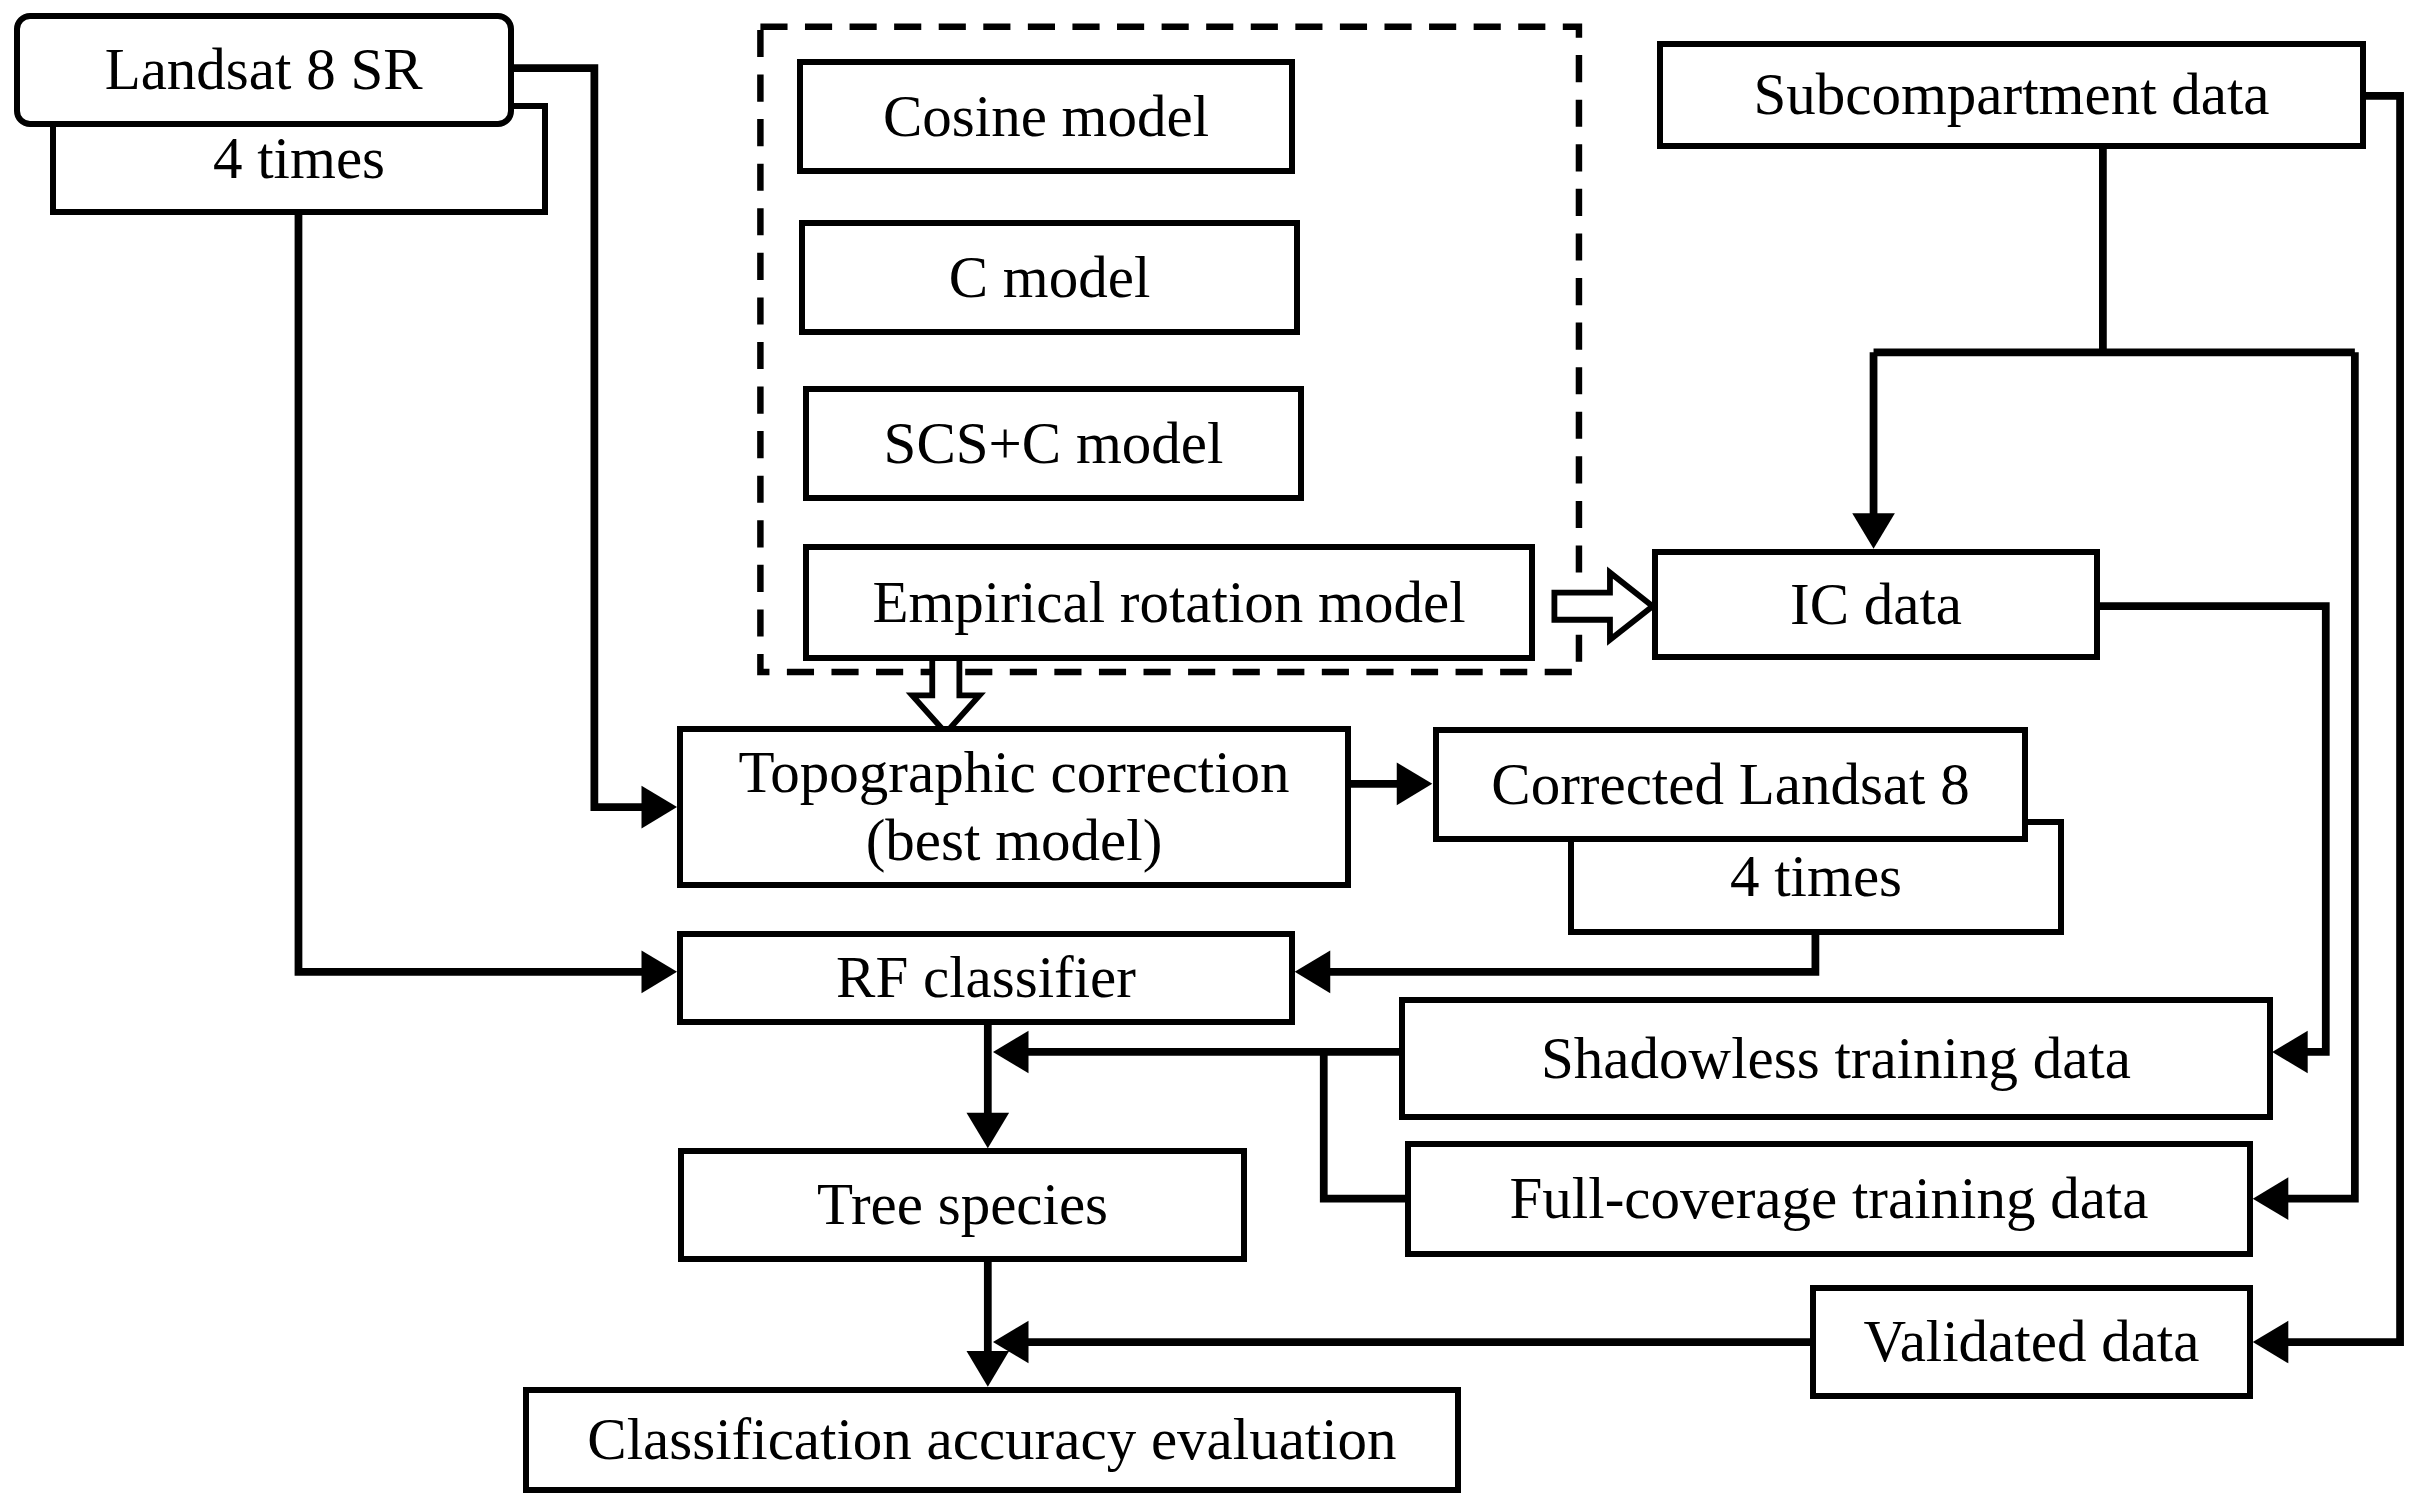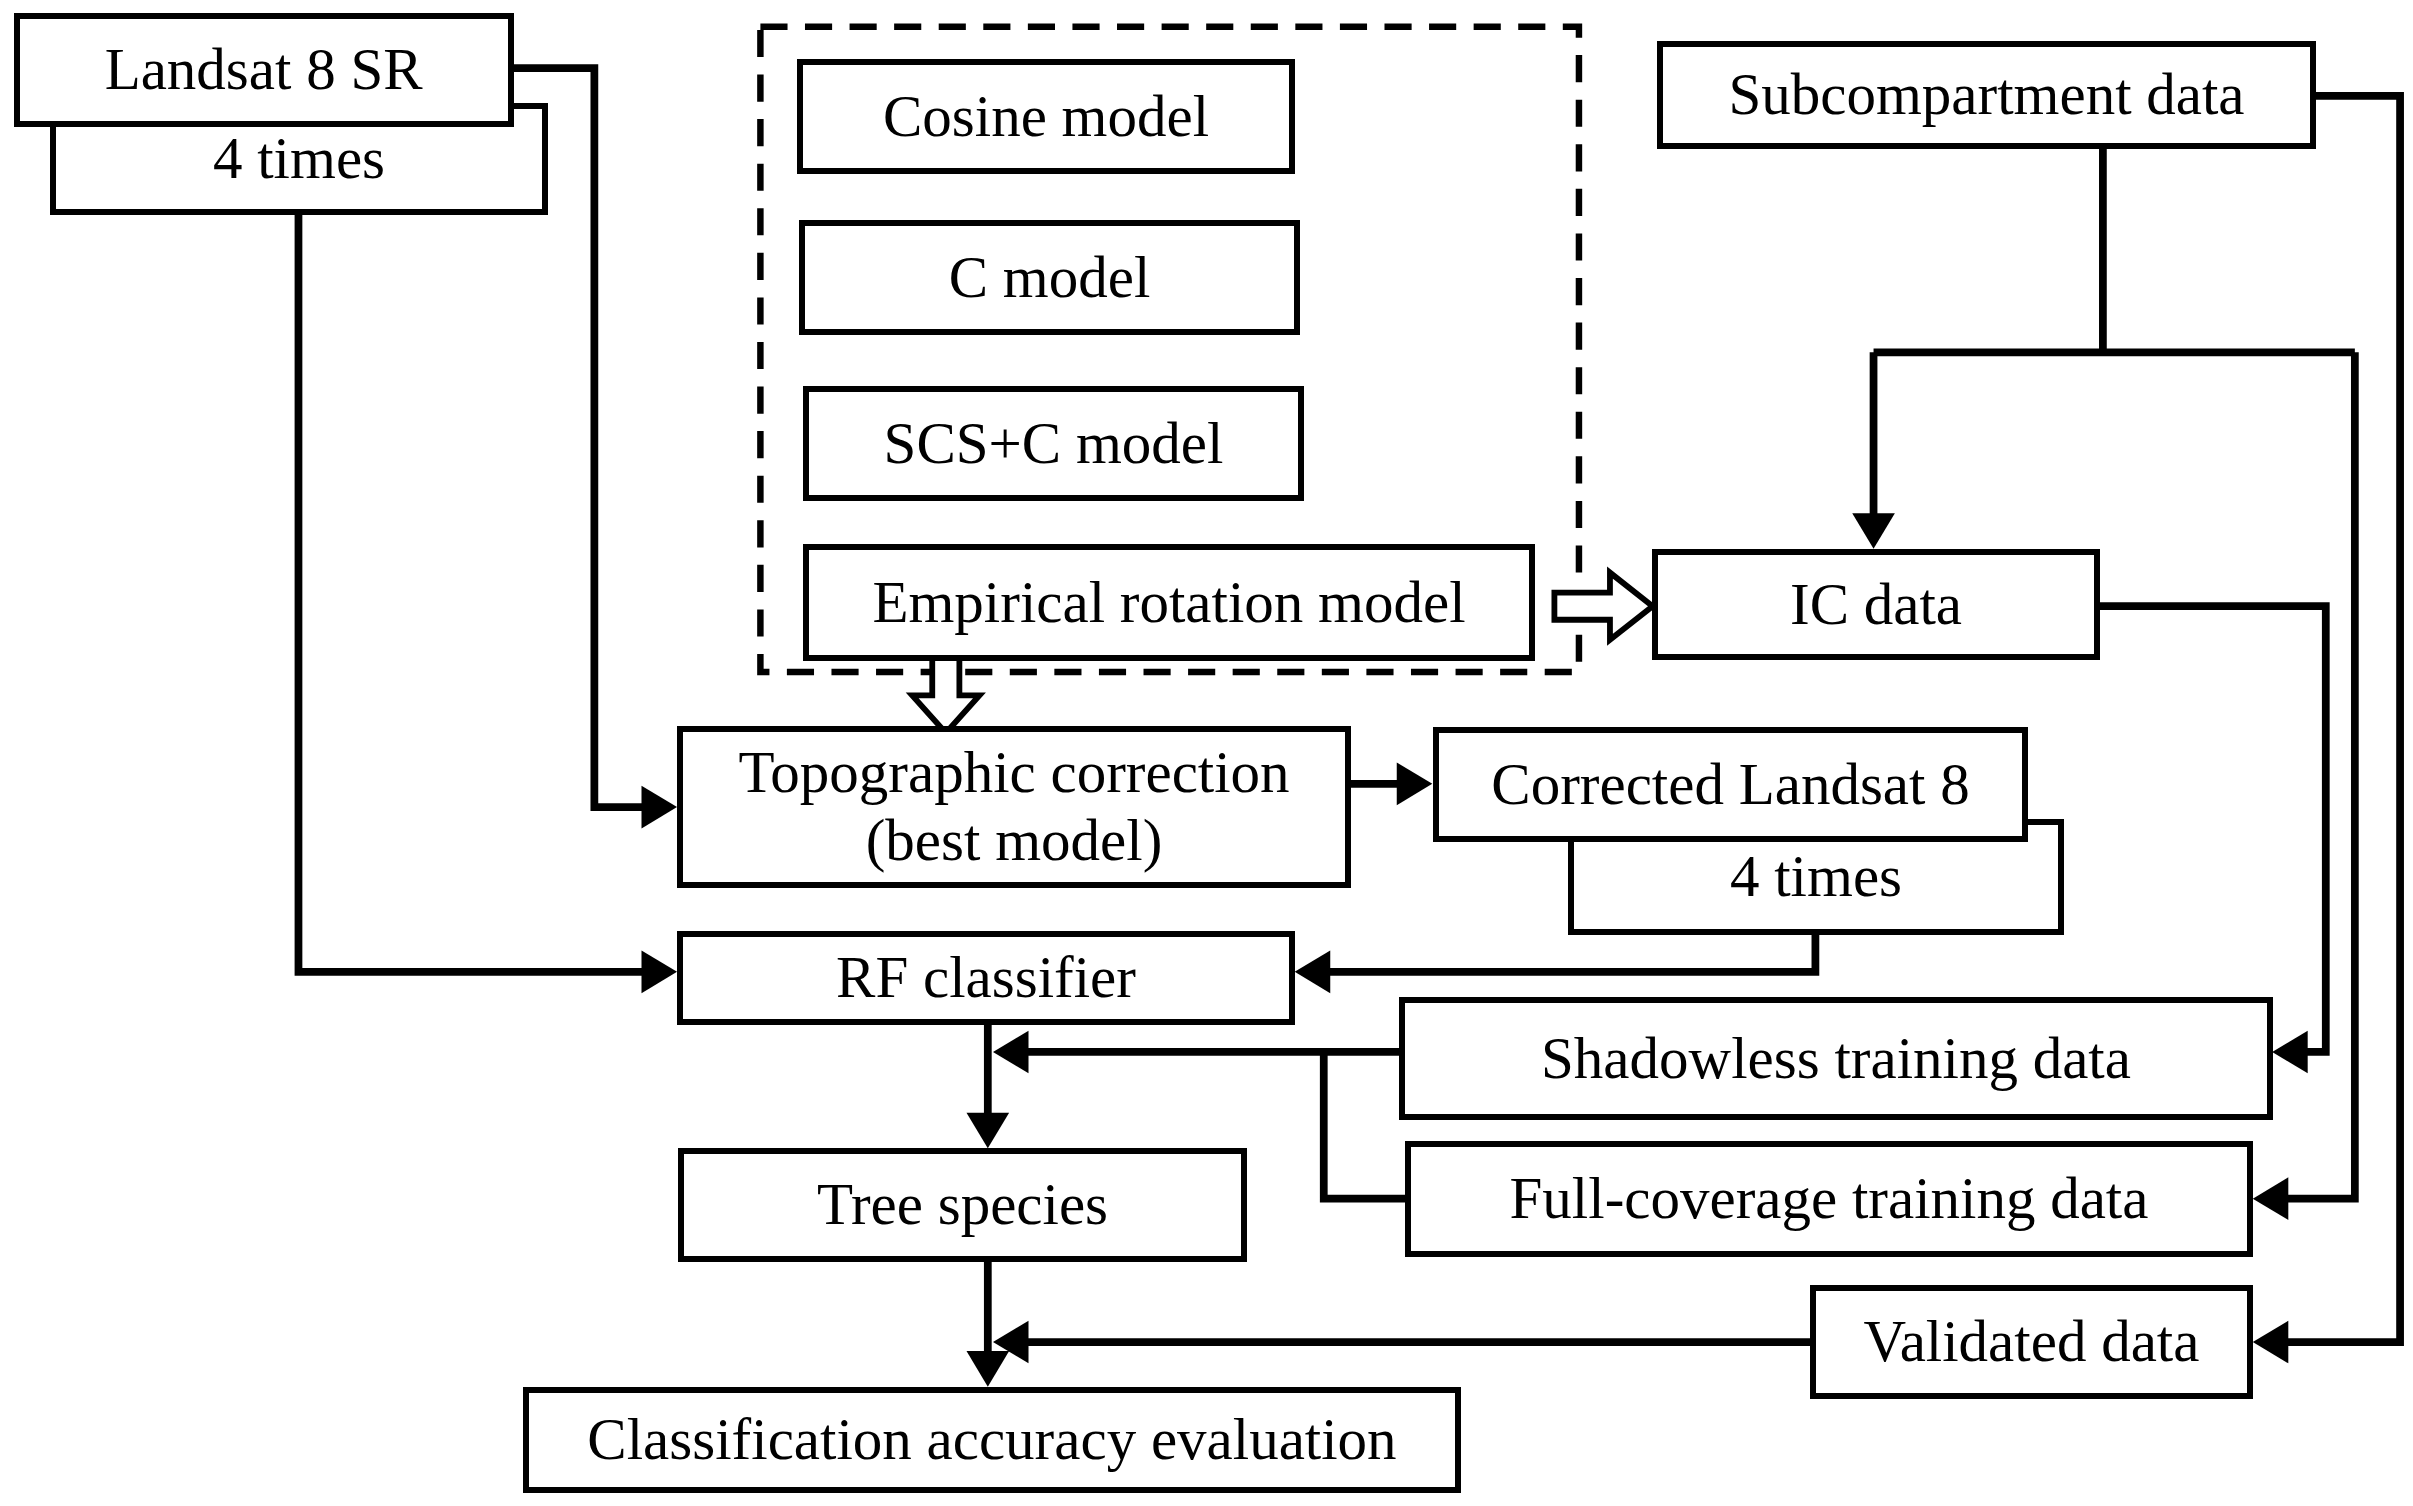--- a/index.html
+++ b/index.html
@@ -4,26 +4,26 @@
 <style>
   html,body{margin:0;padding:0;background:#ffffff;width:2413px;height:1507px;}
   #canvas{position:relative;width:2413px;height:1507px;background:#ffffff;overflow:hidden;
           font-family:"Liberation Serif","DejaVu Serif",serif;color:#000;}
   #connector-layer{position:absolute;left:0;top:0;width:2413px;height:1507px;}
   .box{position:absolute;background:#ffffff;border:6.5px solid #000000;box-sizing:border-box;
        display:flex;flex-direction:column;align-items:center;justify-content:center;
        text-align:center;font-size:59px;line-height:1.15;white-space:nowrap;}
   
   #four_times_left   {left:50px;  top:103px;  width:498px;  height:112px;}
-  #landsat_sr        {left:13.6px;  top:13px;   width:500px;  height:114px;}
+  #landsat_sr        {left:13.6px;  top:13px;   width:500px;  height:114px;border-radius:16px;}
   #cosine            {left:797px;top:59px;   width:498px;  height:115px;}
   #c_model           {left:799px;top:220px;  width:501px;  height:115px;}
   #scs_c             {left:803px;top:386px;  width:501px;  height:115px;}
   #empirical         {left:803px;top:544px;  width:732px; height:117px;}
-  #subcompartment    {left:1657px;top:41px;   width:659px; height:108px;}
+  #subcompartment    {left:1657px;top:41px;   width:709px; height:108px;}
   #ic_data           {left:1652px;top:549px;  width:448px;  height:111px;justify-content:center;}
   #topographic       {left:677px;top:726px; width:674px; height:162px;}
   #four_times_right  {left:1568px;top:819px; width:496px;  height:116px;}
   #corrected_landsat {left:1433px;top:727px; width:595px;  height:115px;}
   #rf_classifier     {left:677px;top:931px; width:618px;  height:94px;}
   #shadowless        {left:1399px;top:997px; width:874px; height:123px;}
   #tree_species      {left:678px;top:1148px; width:569px;  height:114px;}
   #full_coverage     {left:1405px;top:1141px; width:848px; height:116px;}
   #validated         {left:1810px;top:1285px; width:443px;  height:114px;}
   #classification    {left:523px; top:1387px; width:938px; height:106px;}

